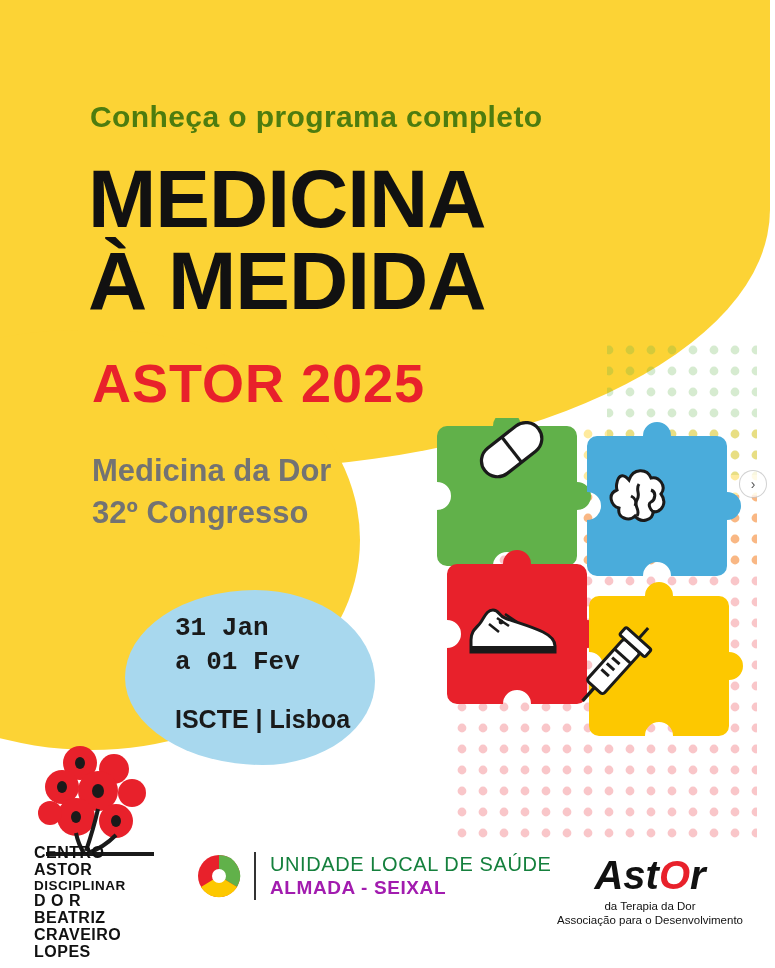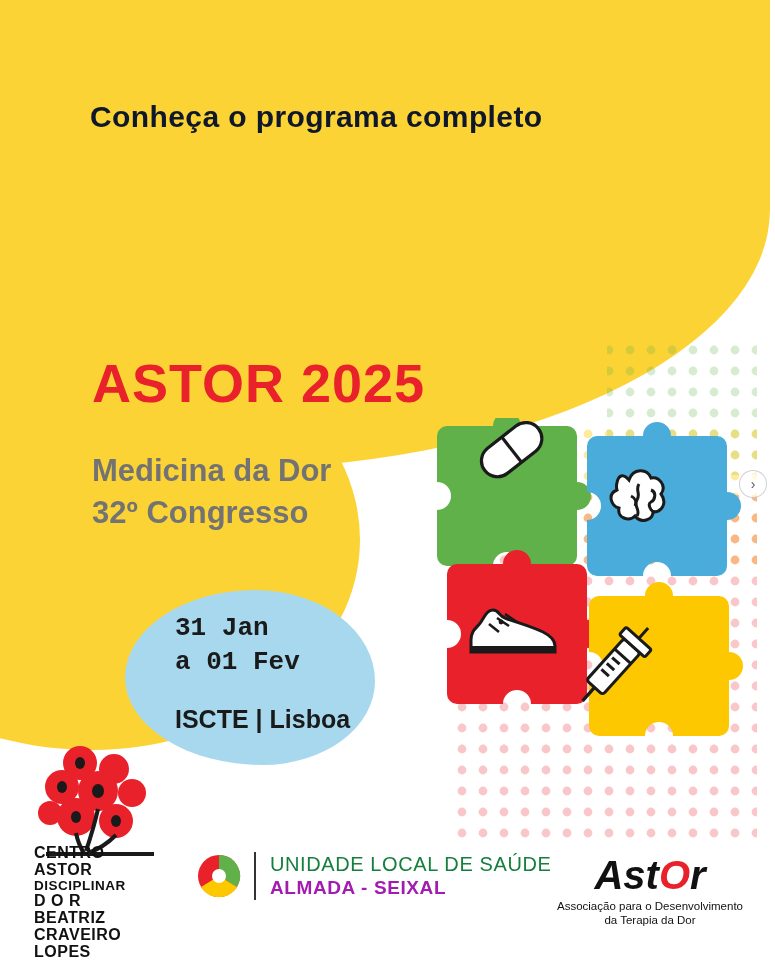--- a/index.html
+++ b/index.html
@@ -61,21 +61,21 @@
   }
 
   
   .kicker {
     position: absolute;
     left: 90px;
     top: 100px;
     z-index: 6;
     font-size: 30px;
     font-weight: bold;
-    color: #0f172a;
+    color: #4d7c0f;
     letter-spacing: 0.4px;
     text-align: center;
   }
   .headline {
     position: absolute;
     left: 88px;
     top: 160px;
     z-index: 6;
     font-size: 82px;
     line-height: 0.95;
@@ -266,20 +266,24 @@
       </pattern>
     </defs>
     <rect x="150" y="0" width="150" height="130" fill="url(#dotsB)"></rect>
     <rect x="90" y="80" width="210" height="150" fill="url(#dotsC)"></rect>
     <rect x="0" y="150" width="300" height="350" fill="url(#dotsA)"></rect>
     <rect x="0" y="230" width="120" height="200" fill="#ffffff" opacity="0.0"></rect>
   </svg>
 
   <div class="kicker">Conheça o programa completo</div>
 
+  <div class="headline">
+    <span class="l1">MEDICINA</span>
+    <span class="l2">À MEDIDA</span>
+  </div>
 
   <div class="subheadline">ASTOR 2025</div>
 
   <div class="event-name">
     <div>Medicina da Dor</div>
     <div>32º Congresso</div>
   </div>
 
   <div class="date-bubble"></div>
   <div class="date-text">
@@ -374,20 +378,20 @@
     <div class="uls-divider"></div>
     <div>
       <div class="uls-line1">UNIDADE LOCAL DE SAÚDE</div>
       <div class="uls-line2">ALMADA - SEIXAL</div>
     </div>
   </div>
 
   <div class="logo-astor">
     <div class="astor-word"><span>Ast</span><span class="o">O</span><span>r</span></div>
     <div class="astor-tag">
+      <div>da Terapia da Dor</div>
       <div>Associação para o Desenvolvimento</div>
-      <div>da Terapia da Dor</div>
     </div>
   </div>
 
   <div class="carousel-arrow">›</div>
 
 </div>
 
 </body></html>

